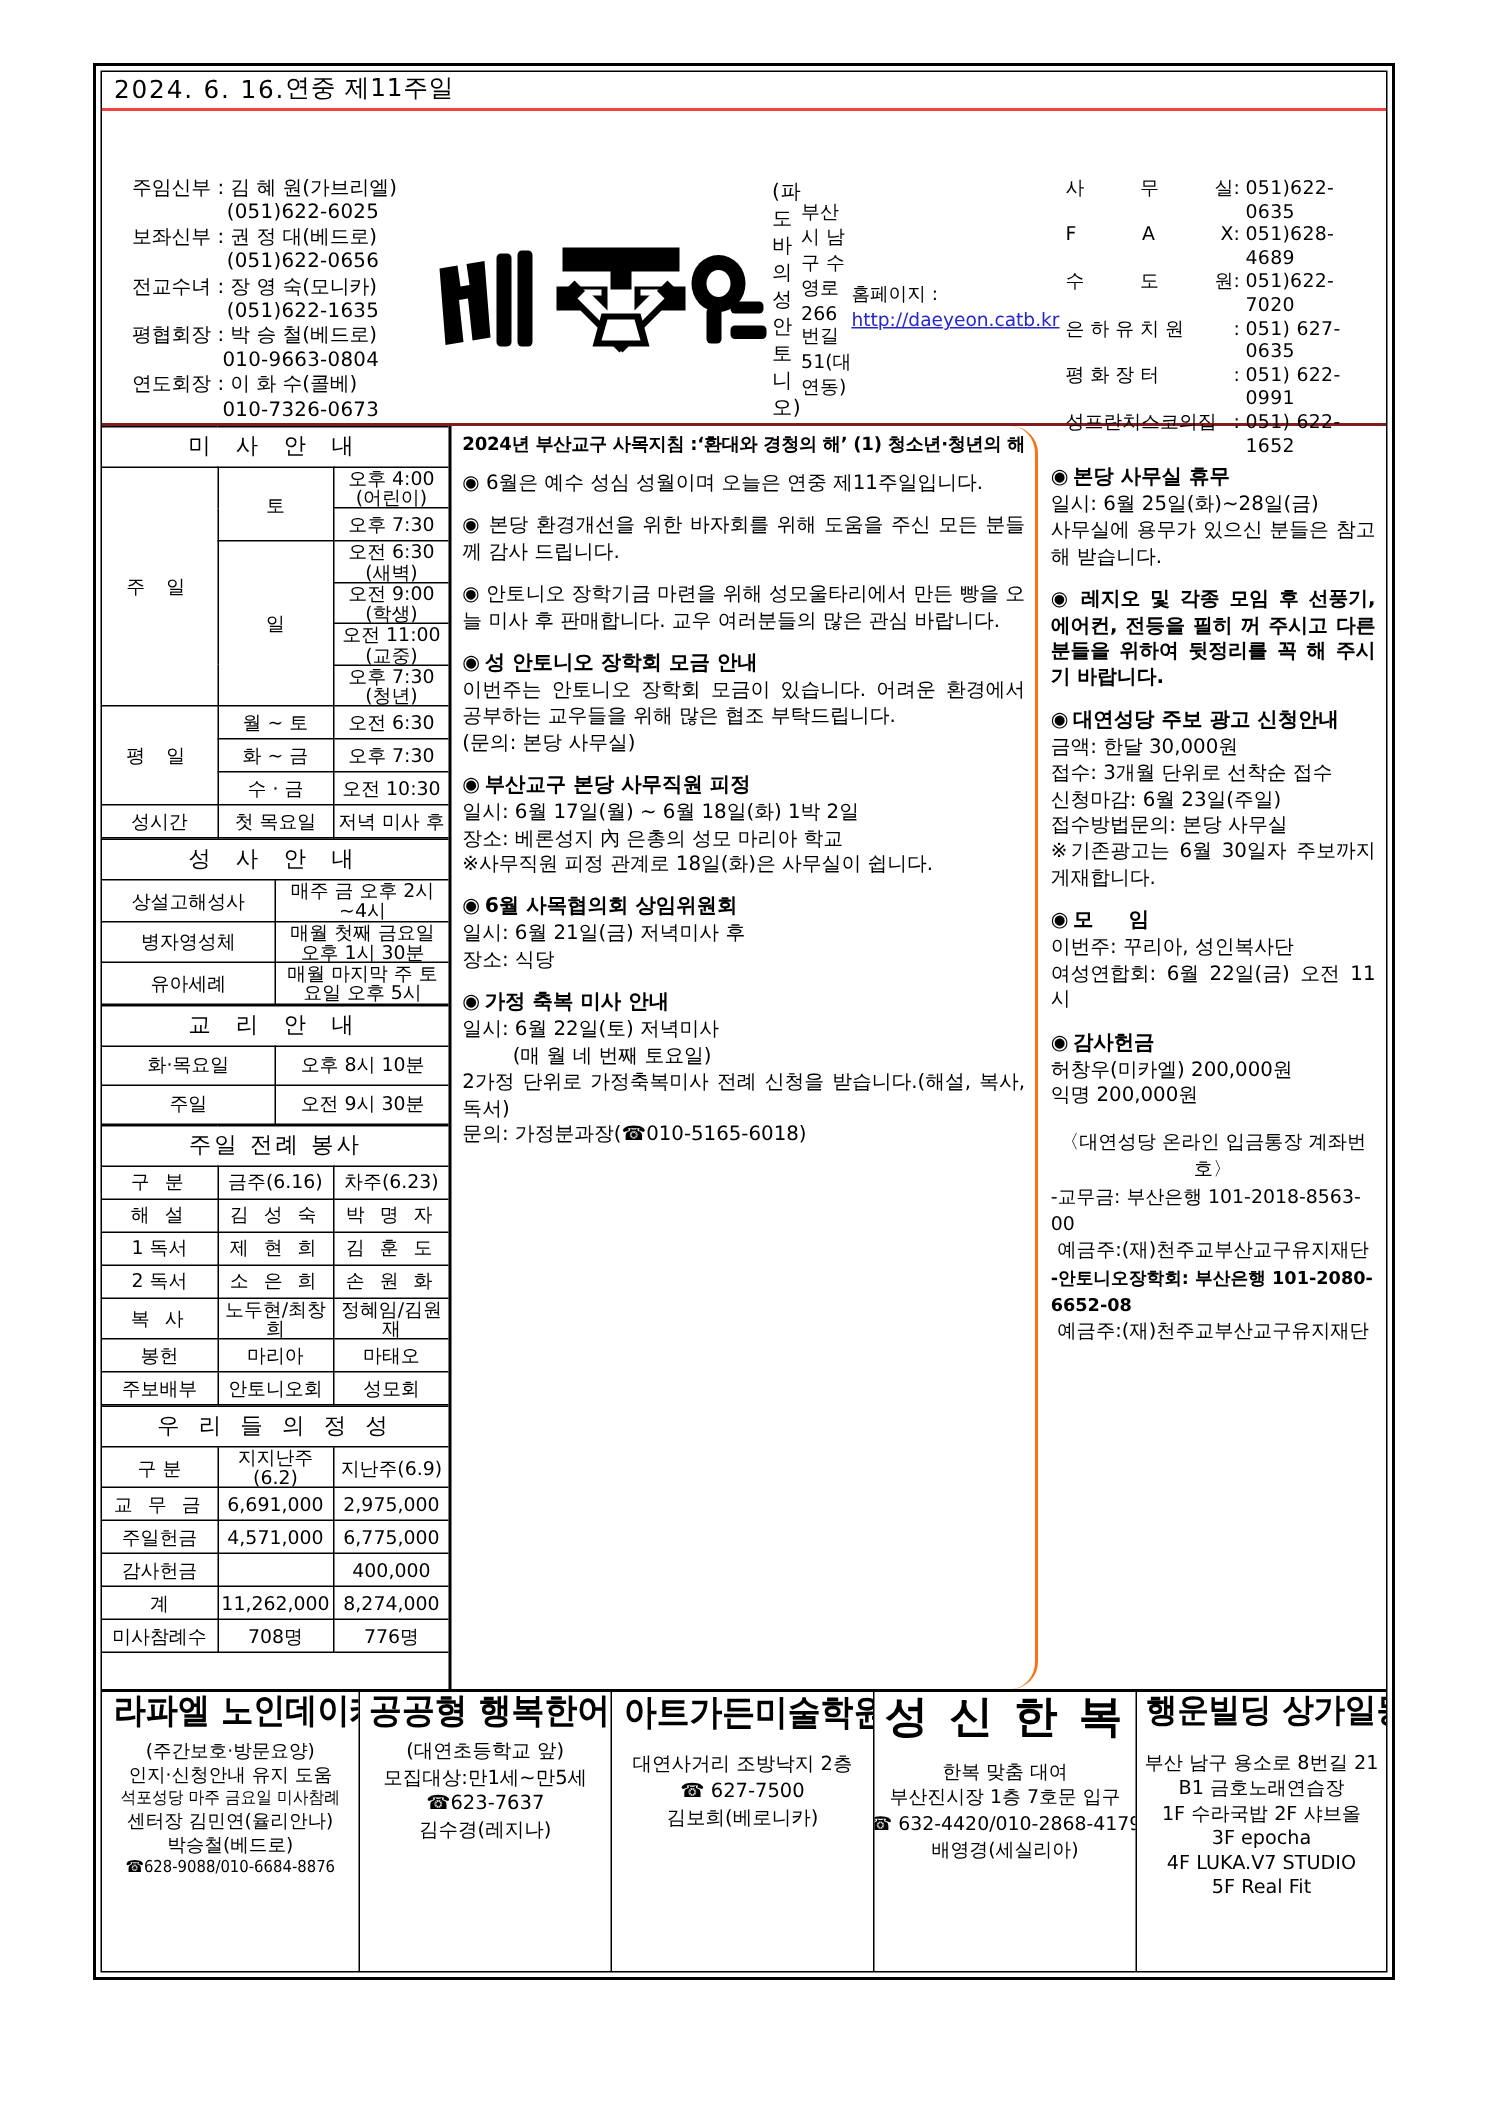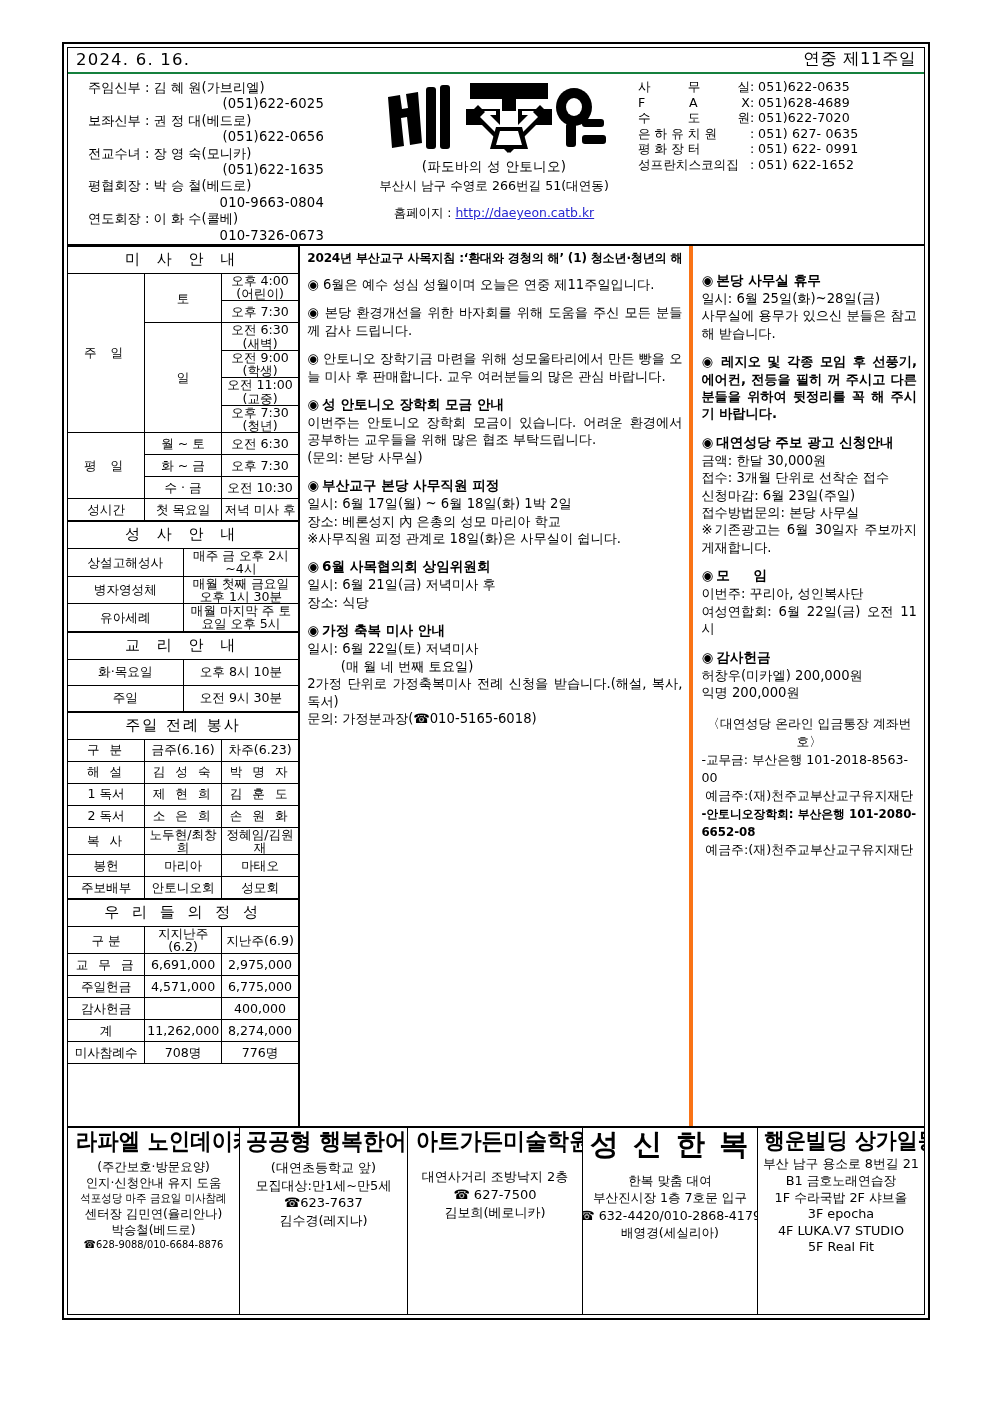--- a/index.html
+++ b/index.html
@@ -21,49 +21,50 @@
     padding: 3px;
   }
   .page-inner {
     width: 100%; height: 100%;
     border: 1px solid #000;
     display: flex; flex-direction: column;
   }
 
   
   .datebar {
-    display: flex; justify-content: space-between; align-items: center;
-    border-bottom: 2px solid #15803d;
+    display: flex; align-items: center;
+    border-bottom: 2px solid #ef4444;
     padding: 1px 8px 3px 8px;
     font-size: 16.5px;
     letter-spacing: 0.5px;
     height: 26px;
   }
   .datebar .date { letter-spacing: 1.2px; }
   .datebar .sunday { letter-spacing: 0.5px; }
 
   
   .masthead {
     display: flex;
-    border-bottom: 2px solid #000000;
+    border-bottom: 2px solid #7f1d1d;
     height: 172px;
+    margin-top: 38px;
   }
   .mast-left {
     width: 286px;
     padding: 6px 4px 0 6px;
     font-size: 13.2px;
     line-height: 16.4px;
   }
   .mast-left .row { text-align: left; padding-left: 14px; white-space: nowrap; }
   .mast-left .num { text-align: right; padding-right: 26px; letter-spacing: 0.2px; }
   .sp { letter-spacing: 2.5px; }
 
   .mast-center {
     flex: 1;
-    display: flex; flex-direction: column; align-items: center;
+    display: flex; flex-direction: row; align-items: center;
     padding-top: 4px;
   }
   .logo-wrap { height: 78px; display:flex; align-items:center; justify-content:center; }
   .logo-svg { display:block; }
   .mast-center .patron { font-size: 13.5px; margin-top: 2px; letter-spacing: .3px;}
   .mast-center .addr { font-size: 12.6px; margin-top: 2px; letter-spacing: 0; }
   .mast-center .home { font-size: 12.4px; margin-top: 10px; }
   .mast-center .home a { color: #2626d0; text-decoration: underline; }
 
   .mast-right {
@@ -78,21 +79,21 @@
   .mast-right .colon { width: 8px; }
   .mast-right .val { flex: 1; letter-spacing: 0.2px; }
   .mast-right .quote {
     font-size: 12.6px; line-height: 14.6px; font-weight: bold;
     margin-top: 3px; letter-spacing: -0.2px;
   }
 
   
   .body3 { display: flex; flex: 1; }
   .col-left { width: 286px; border-right: 2px solid #000; }
-  .col-mid  { flex: 1; border-right: 4px solid #f97316; padding: 4px 7px 0 7px; }
+  .col-mid  { flex: 1; border-right: 2px solid #f97316; padding: 4px 7px 0 7px; border-radius: 18px; }
   .col-right{ width: 281px; padding: 4px 7px 0 8px; }
 
   
   table.t { width: 100%; border-collapse: collapse; table-layout: fixed; }
   table.t td {
     border: 1px solid #000;
     text-align: center;
     font-size: 12.6px;
     height: 22px;
     padding: 0 2px;
@@ -160,21 +161,21 @@
   .ad3 { width: 175px; }
   .ad3 .title { font-size: 23.5px; transform: scaleX(.93); }
   .ad3 .lines { font-size: 13px; line-height: 18px; margin-top: 14px; }
 
   .ad4 { width: 175px; }
   .ad4 .title { font-size: 29px; letter-spacing: 2px; }
   .ad4 .lines { font-size: 12.6px; line-height: 17.5px; margin-top: 12px; }
 
   .ad5 { flex: 1; }
   .ad5 .title { font-size: 22px; transform: scaleX(.95); }
-  .ad5 .lines { font-size: 12.8px; line-height: 16.6px; margin-top: 4px; }
+  .ad5 .lines { font-size: 12.8px; line-height: 16.6px; margin-top: 16px; }
 </style>
 </head>
 <body>
 
 <div class="page">
  <div class="page-inner">
 
   <div class="datebar">
     <span class="date">2024. 6. 16.</span>
     <span class="sunday">연중 제11주일</span>

